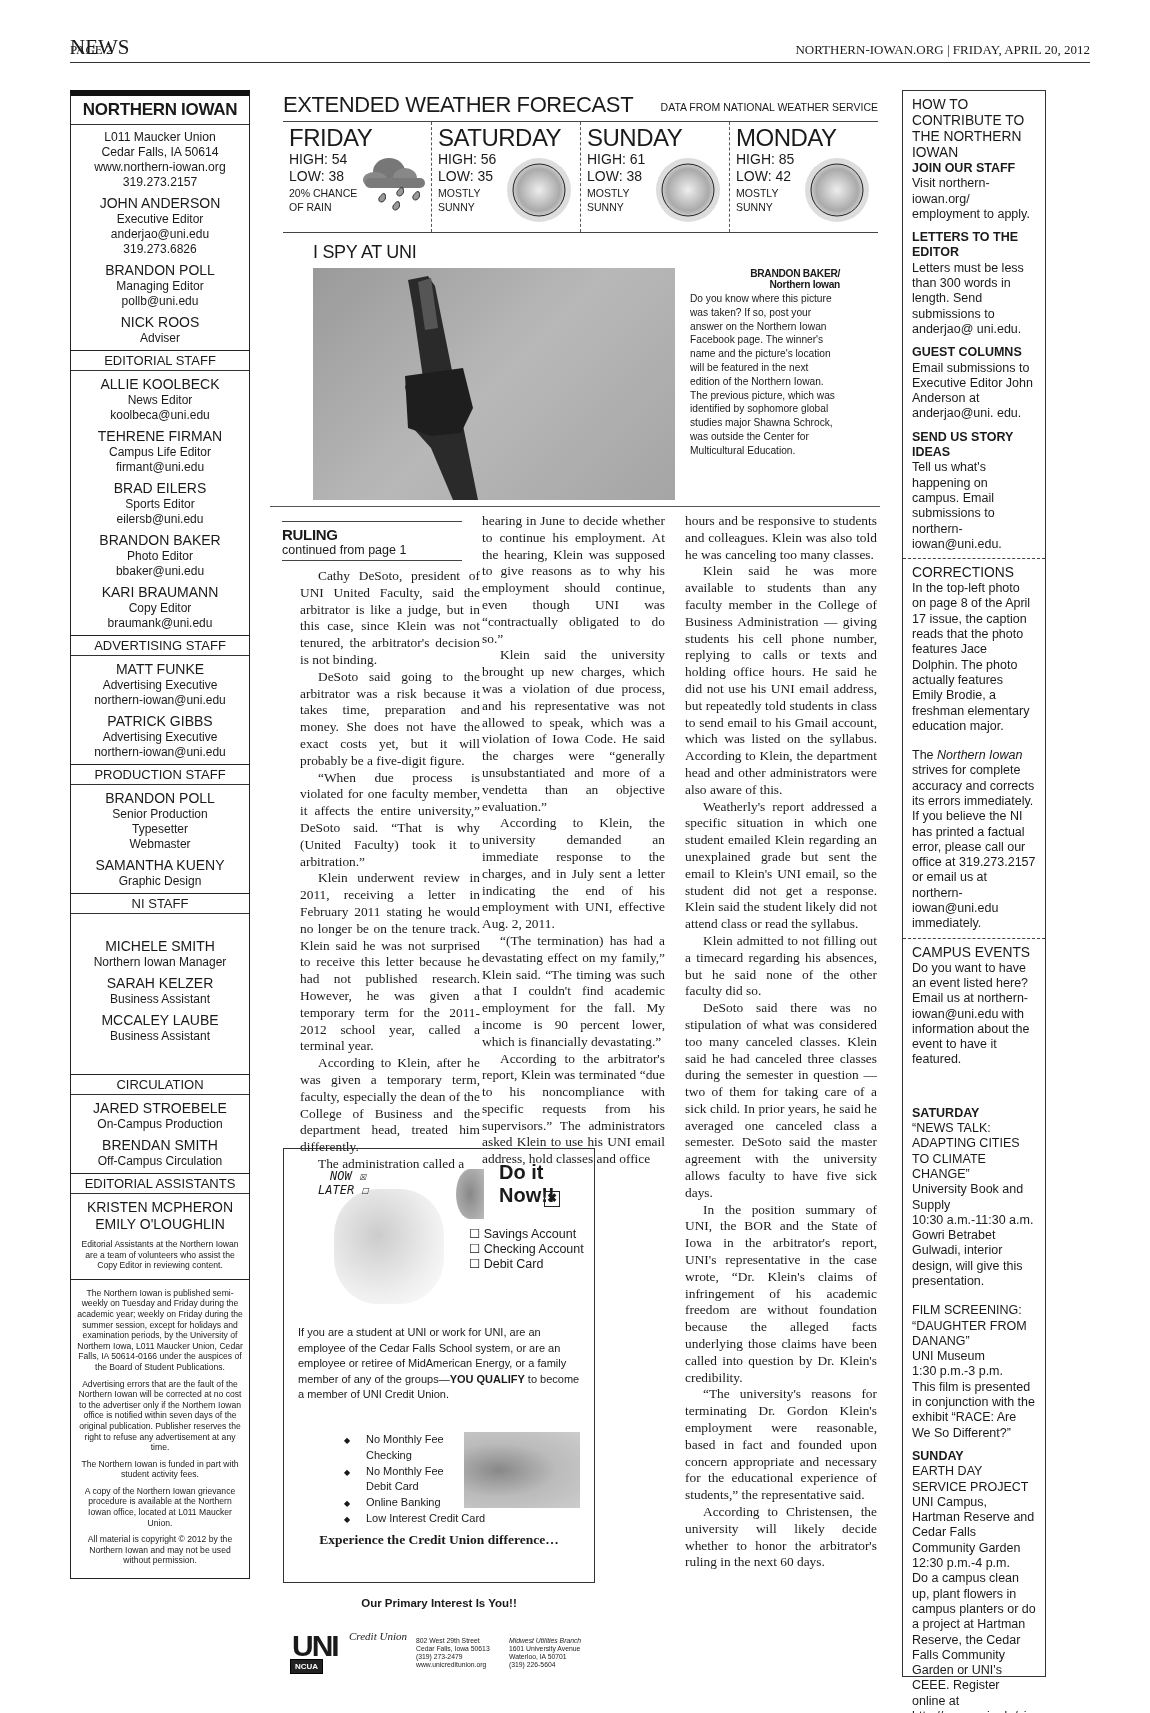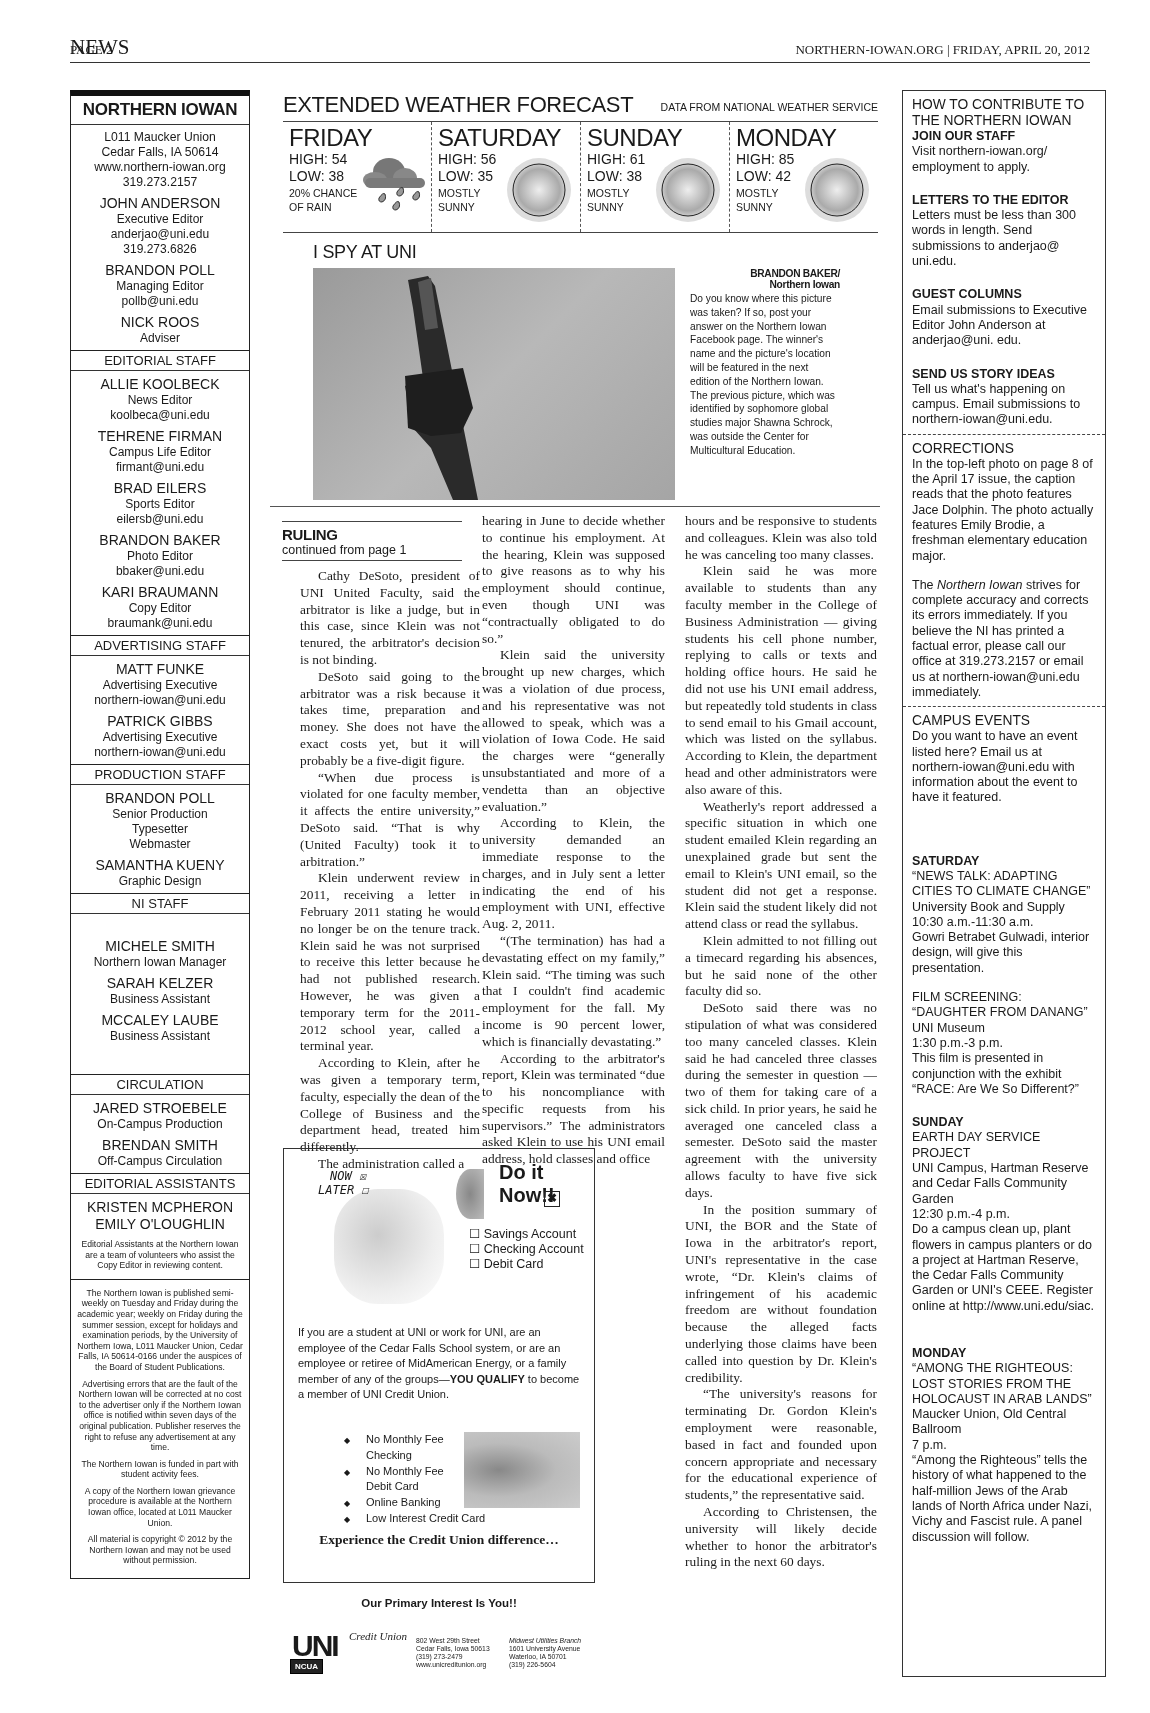--- a/index.html
+++ b/index.html
@@ -55,24 +55,24 @@
 .ad .feats li:before{content:"\25C6";position:absolute;left:0;font-size:8px;top:1px}
 .ad .money{position:absolute;left:180px;top:283px;width:116px;height:76px;background:radial-gradient(ellipse at 30% 50%,#888,#bbb 50%,#ccc)}
 .ad .exp{position:absolute;left:0;width:100%;top:383px;text-align:center;font-family:"Liberation Serif",serif;font-weight:bold;font-size:13.5px}
 .ad .prim{position:absolute;left:0;width:100%;top:448px;text-align:center;font-weight:bold;font-size:11.5px}
 .ad .logo{position:absolute;left:8px;top:480px;font-weight:bold;font-size:30px;letter-spacing:-2px}
 .ad .cu{position:absolute;left:65px;top:481px;font-family:"Liberation Serif",serif;font-style:italic;font-size:11px}
 .ad .addr1{position:absolute;left:132px;top:488px;font-size:6.8px;line-height:8px}
 .ad .addr2{position:absolute;left:225px;top:488px;font-size:6.8px;line-height:8px}
 .ad .ncua{position:absolute;left:6px;top:510px;background:#222;color:#fff;font-weight:bold;font-size:8px;padding:2px 4px;border:1px solid #000}
 
-.rbox{position:absolute;left:902px;top:90px;width:204px;height:1587px;border:1.5px solid #333}
+.rbox{position:absolute;left:902px;top:90px;width:144px;height:1587px;border:1.5px solid #333}
 .rbox .sec{padding:6px 9px;font-size:12.5px;line-height:15.3px}
 .rbox .h{font-size:13.8px;line-height:16px}
-.rbox .b{font-weight:bold;font-size:12.5px;margin-top:18px}
+.rbox .b{font-weight:bold;font-size:12.5px;margin-top:8px}
 .rbox .dash{border-top:1.5px dashed #444}
 .rbox .gap{height:14px}
 </style>
 </head>
 <body>
 
 <div class="hdr">
   <span class="pg">PAGE 2</span>
   <span class="sec">NEWS</span>
   <span class="rt">NORTHERN-IOWAN.ORG | FRIDAY, APRIL 20, 2012</span>

